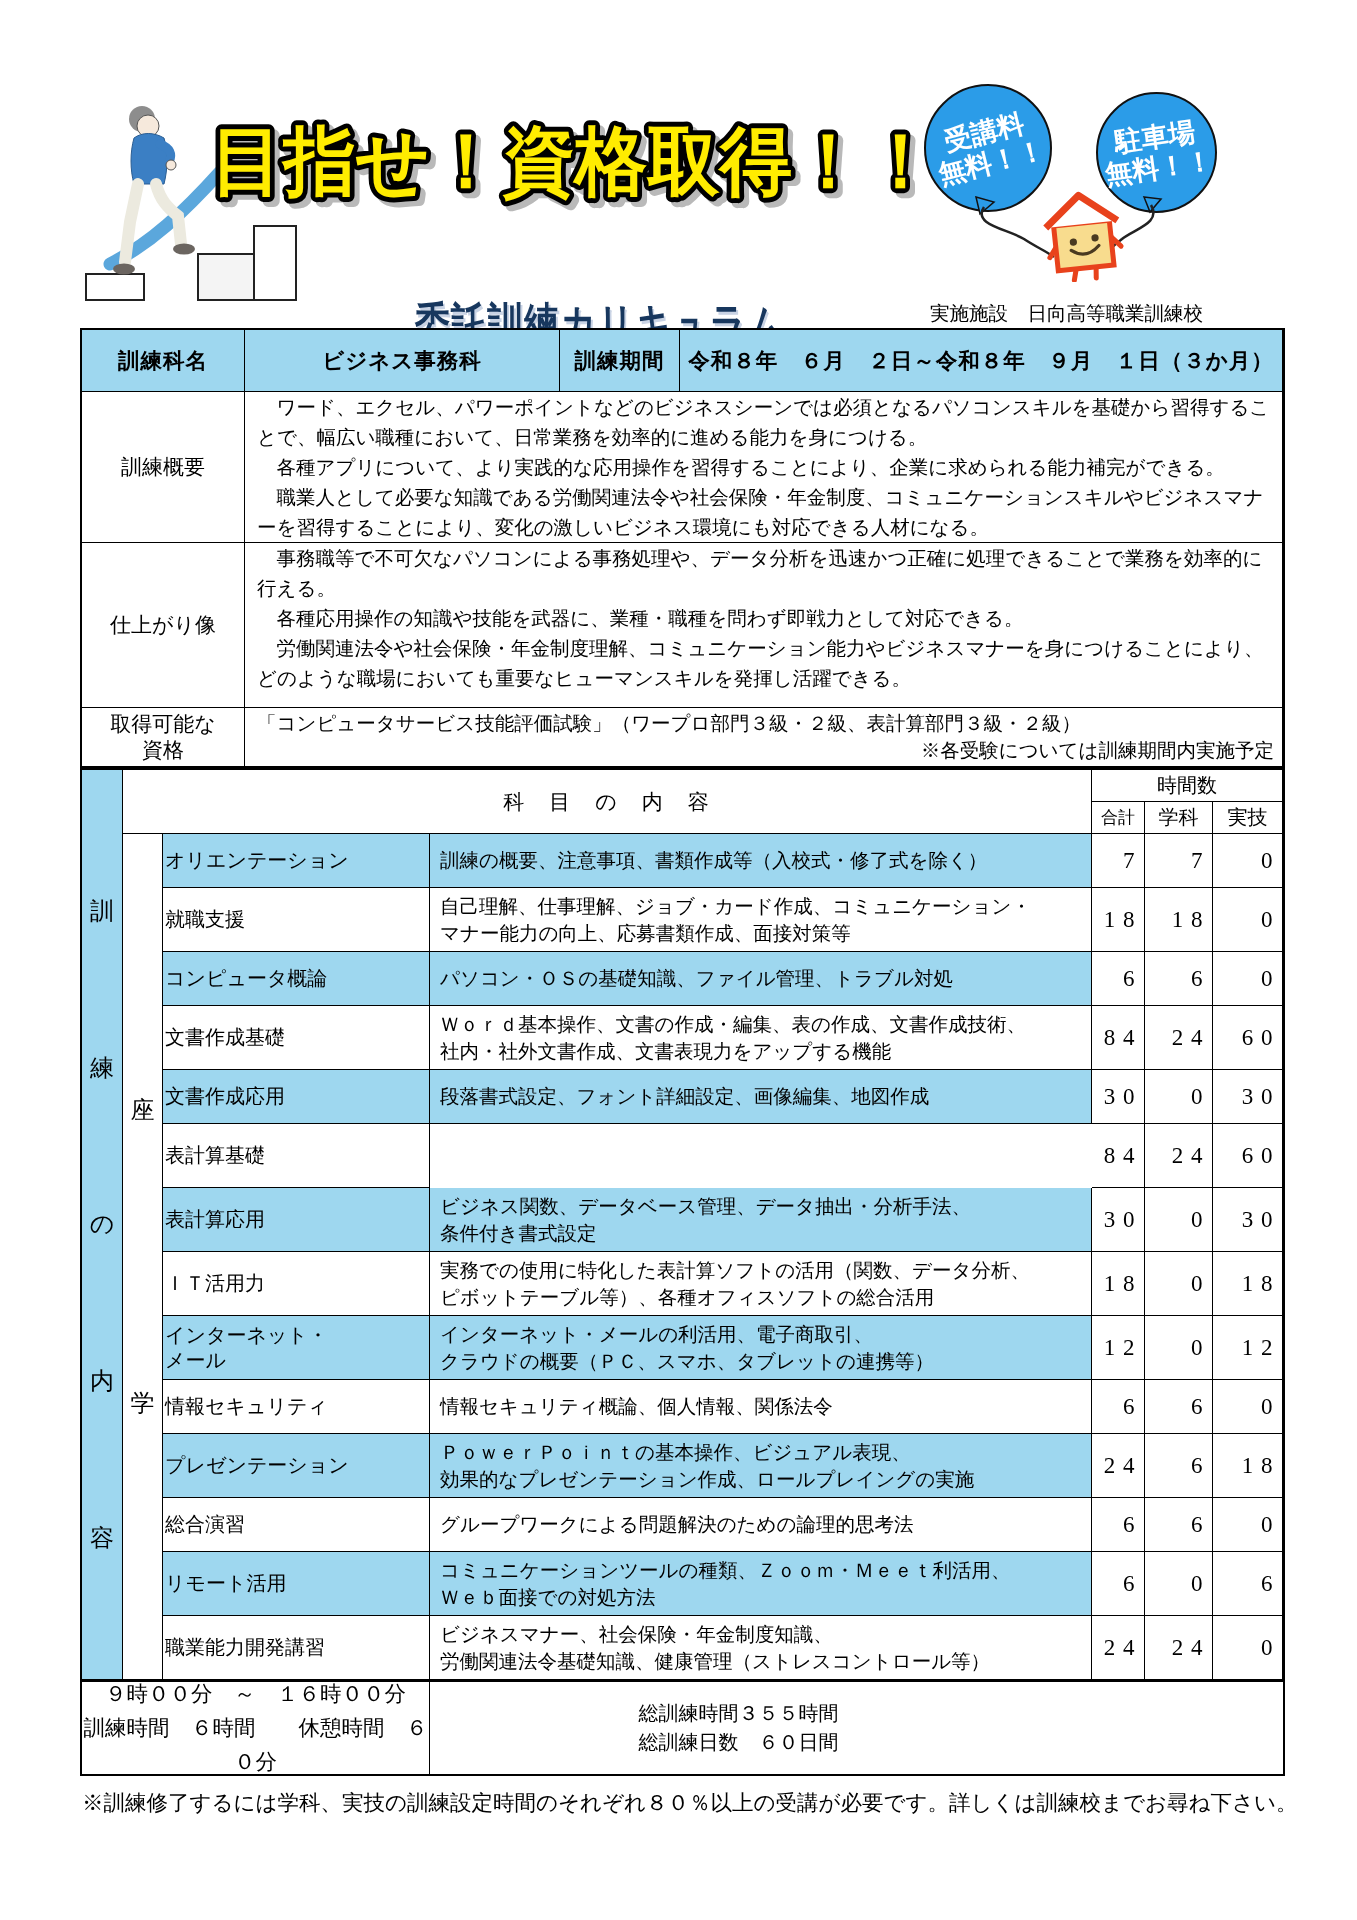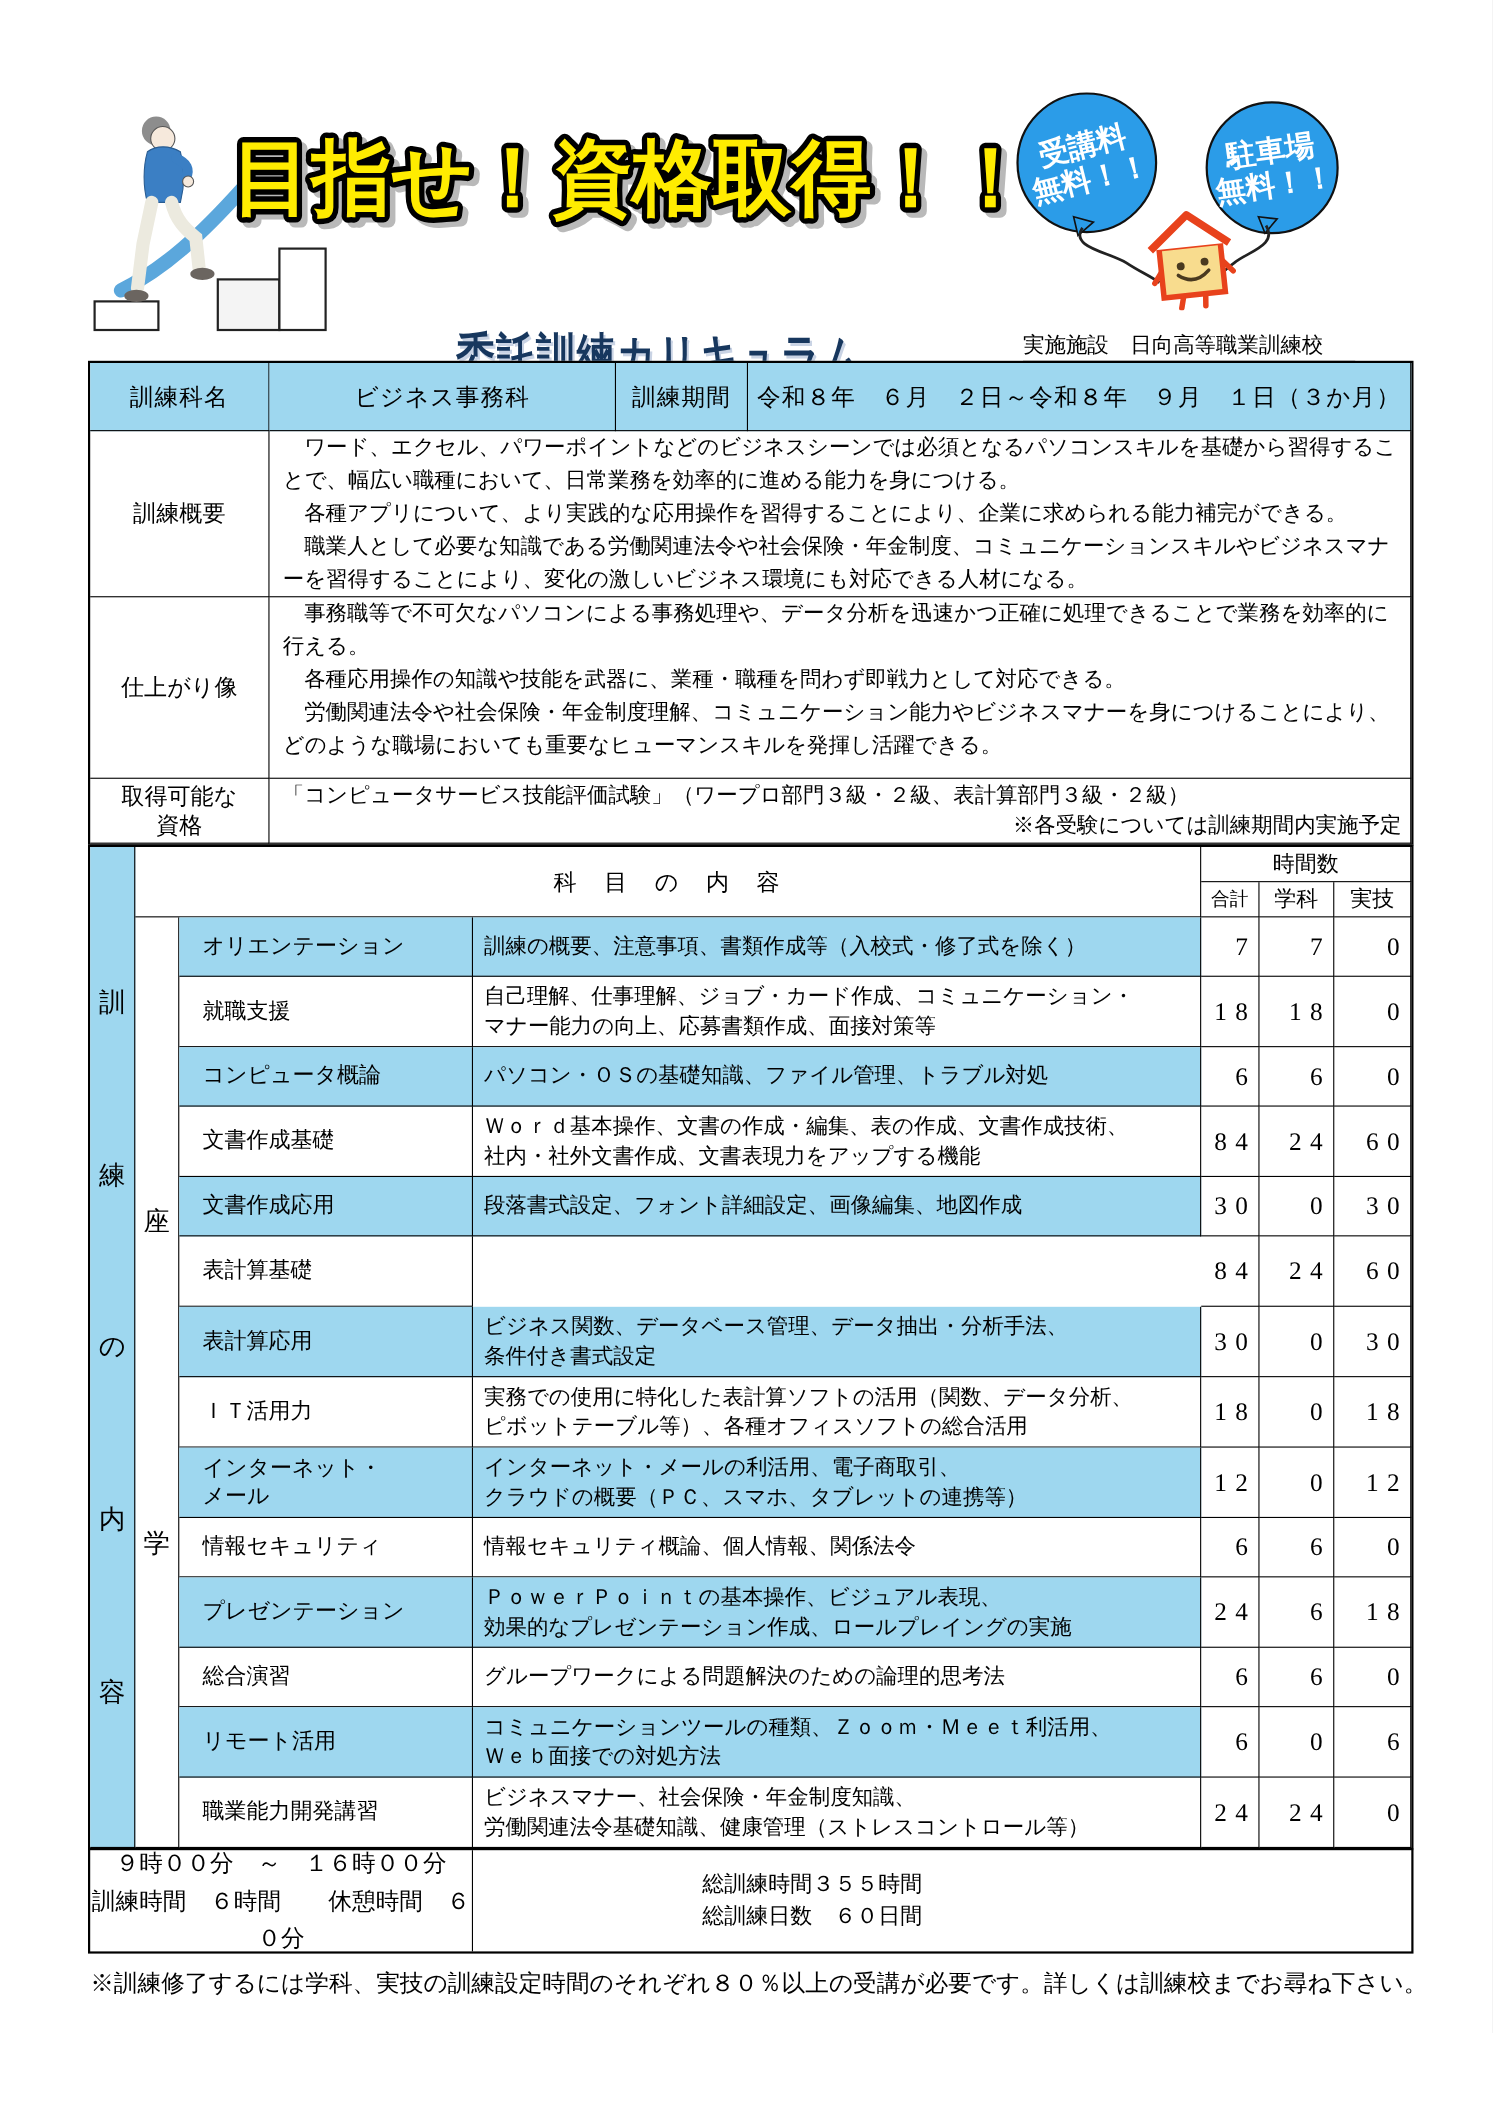--- a/index.html
+++ b/index.html
@@ -33,21 +33,21 @@
     border-bottom:3px solid #17375e;padding:0 6px 5px 6px;
     text-shadow:2.5px 2.5px 0 #c9d3e4;white-space:nowrap;
   }
   .facility{left:930px;top:300px;width:302px;text-align:left;font-size:19.5px;
     border-bottom:1.5px solid #000;padding-bottom:1px;white-space:nowrap;}
   
   .grid{display:grid;border:2.5px solid #000;background:#fff;}
   .cell{border-right:1px solid #000;border-bottom:1px solid #000;
     display:flex;align-items:center;box-sizing:border-box;overflow:hidden;}
   .center{justify-content:center;text-align:center;}
-  .blue{background:#9ed7ef;}
+  .blue{background:#9ed7ef;font-weight:bold;}
   .pre{white-space:pre-line;}
   
   .t1{left:80px;top:328px;grid-template-columns:163px 315px 120px 603px;
       grid-template-rows:62px 151px 165px 59px;}
   .t1 .lbl{font-size:21px;}
   .t1 .head-cell{font-size:21.5px;letter-spacing:1px;}
   .t1 .body-text{font-size:19.5px;line-height:30px;padding:1px 10px 1px 12px;
        align-items:flex-start;display:block;}
   .t1 .span4{grid-column:2/5;}
   .quals-cell{display:block;font-size:19.5px;line-height:27px;padding:2px 8px 0 12px;}
@@ -58,21 +58,21 @@
       grid-template-columns:41px 40px 267px 662px 53px 68px 70px;
       grid-template-rows:32px 32px 54px 64px 54px 64px 54px 64px 64px 64px 64px 54px 64px 54px 64px 64px;}
   .side-col{grid-column:1;grid-row:1/17;flex-direction:column;justify-content:space-evenly;
       font-size:24px;background:#9ed7ef;}
   .mode-col{grid-column:2;grid-row:3/17;flex-direction:column;justify-content:space-evenly;font-size:24px;}
   .hd-content{grid-column:2/5;grid-row:1/3;font-size:21px;letter-spacing:2px;}
   .hd-hours{grid-column:5/8;grid-row:1;font-size:20px;}
   .hd-total{grid-column:5;grid-row:2;font-size:17px;text-align:right;}
   .hd-lecture{grid-column:6;grid-row:2;font-size:20px;}
   .hd-practice{grid-column:7;grid-row:2;font-size:20px;}
-  .c-subject{grid-column:3;font-size:20px;line-height:25px;padding-left:21px;}
+  .c-subject{grid-column:3;font-size:20px;line-height:25px;padding-left:2px;}
   .c-desc{grid-column:4;font-size:19.5px;line-height:27px;padding:2px 6px 2px 10px;}
   .c-total{grid-column:5;}
   .c-lecture{grid-column:6;}
   .c-practice{grid-column:7;}
   .num{justify-content:flex-end;font-size:23px;letter-spacing:0.33em;padding-right:2px;}
   .hl{background:#9ed7ef;}
   
   .t3{left:80px;top:1680px;grid-template-columns:348px 617px 236px;grid-template-rows:92px;}
   .t3 .cell{border-bottom:none;}
   .sum-daily{font-size:21.5px;letter-spacing:1px;}

